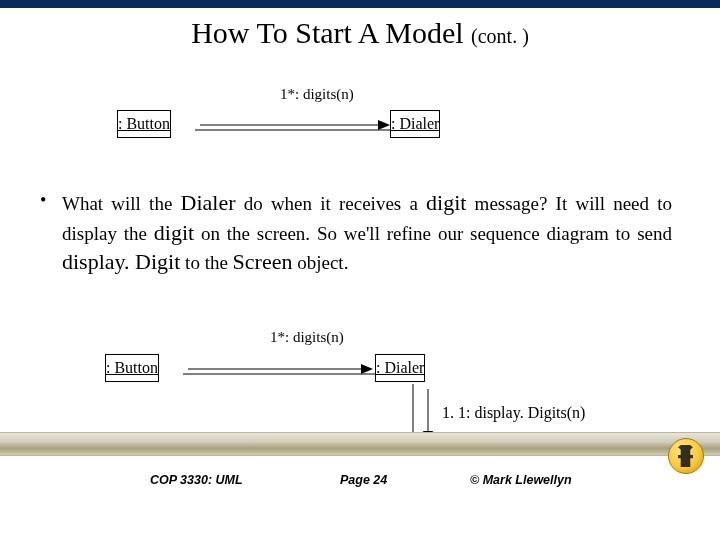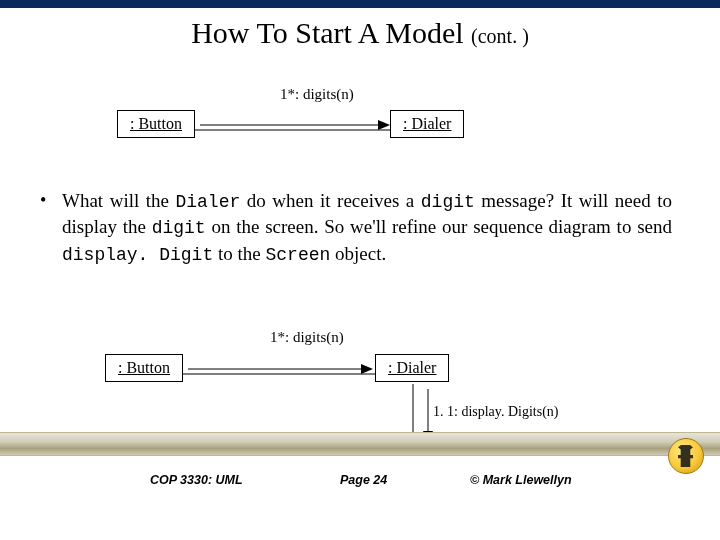--- a/index.html
+++ b/index.html
@@ -41,21 +41,21 @@
     position: absolute;
     left: 0;
     top: 88px;
     width: 720px;
     height: 70px;
   }
   .box {
     position: absolute;
     border: 1px solid #000;
     background: #fff;
-    padding: 4px 12px;
+    padding: 4px 0;
     font-size: 16px;
     text-decoration: underline;
     font-family: "Times New Roman", Times, serif;
   }
   .d1-msg {
     position: absolute;
     left: 280px;
     top: -2px;
     font-size: 15px;
   }
@@ -70,43 +70,43 @@
     line-height: 1.35;
     text-align: justify;
   }
   .bullet {
     position: absolute;
     left: 40px;
     top: 190px;
     font-size: 18px;
   }
   .mono {
-    font-family: Liberation Mono, monospace;
-    font-size: 18px;
+    font-family: Liberation Serif, serif;
+    font-size: 22px;
   }
 
   
   .diagram2 {
     position: absolute;
     left: 0;
     top: 332px;
     width: 720px;
     height: 160px;
   }
   .d2-msg1 {
     position: absolute;
     left: 270px;
     top: -3px;
     font-size: 15px;
   }
   .d2-msg2 {
     position: absolute;
-    left: 433px;
+    left: 442px;
     top: 72px;
-    font-size: 14px;
+    font-size: 16px;
   }
 
   
   .footer-bar {
     position: absolute;
     left: 0;
     bottom: 20px;
     width: 720px;
     height: 22px;
     background: linear-gradient(#e8e4d8, #d2cdb8 40%, #a8a17f 70%, #cfc9b0);

